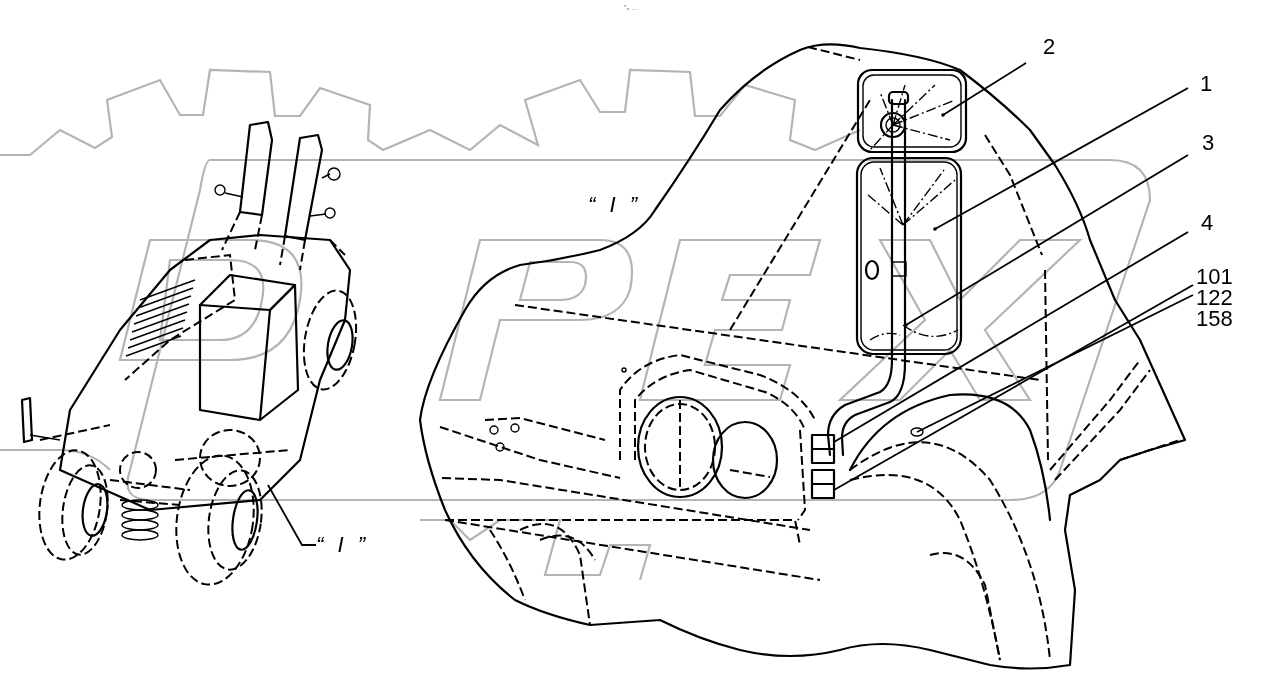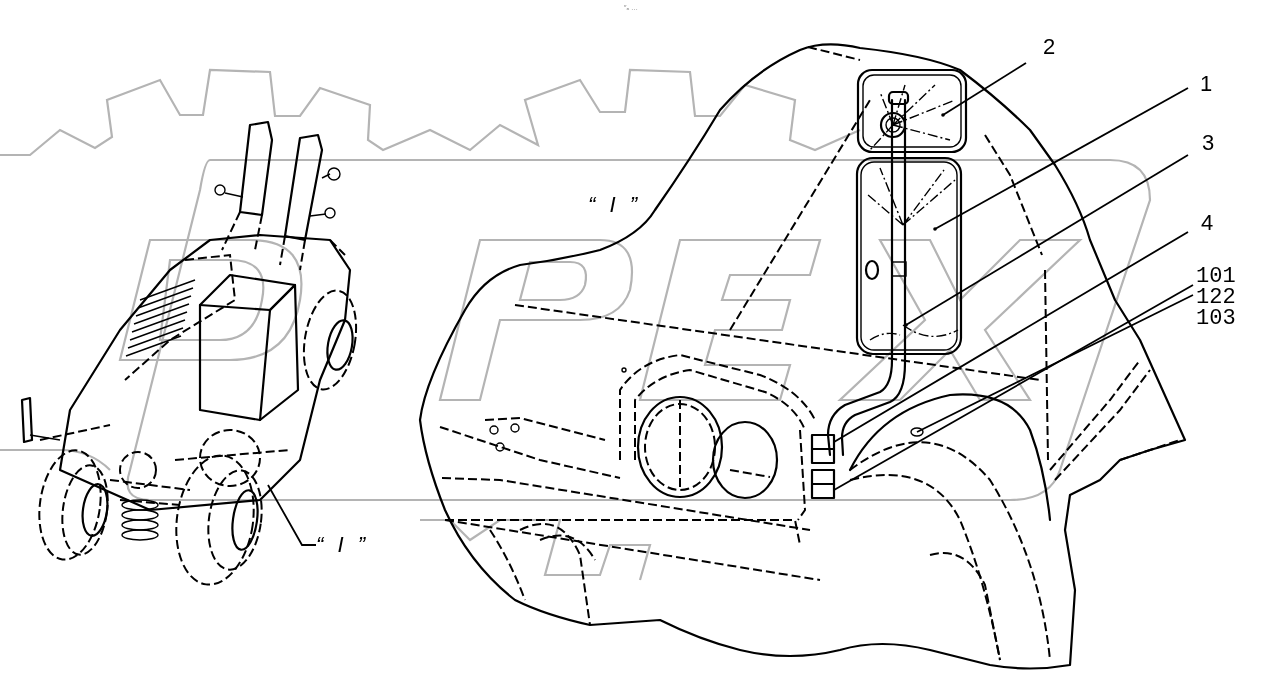--- a/index.html
+++ b/index.html
@@ -6,21 +6,21 @@
     body { width: 1267px; height: 696px; position: relative; overflow: hidden;
            font-family: "Liberation Sans", sans-serif; }
     #canvas { position: absolute; left: 0; top: 0; width: 1267px; height: 696px; }
     .wm { fill: none; stroke: #b4b4b4; stroke-width: 2.2; }
     .ink { fill: none; stroke: #000; stroke-width: 2.2; stroke-linejoin: round; stroke-linecap: round; }
     .ink-thin { fill: none; stroke: #000; stroke-width: 1.4; }
     .dash { fill: none; stroke: #000; stroke-width: 2; stroke-dasharray: 9 4; }
     .dashdot { fill: none; stroke: #000; stroke-width: 1.4; stroke-dasharray: 10 3 2 3; }
     .leader { fill: none; stroke: #000; stroke-width: 1.8; }
     .callout { position: absolute; font-size: 22px; color: #000; line-height: 1; }
-    .callout-stack { position: absolute; font-size: 22px; color: #000; line-height: 21px; text-align: left; font-family: Liberation Mono, monospace; }
+    .callout-stack { position: absolute; font-size: 22px; color: #000; line-height: 21px; text-align: left; }
     .view-label { position: absolute; font-size: 22px; color: #000; font-style: italic; letter-spacing: 4px; }
     .header-mark { position: absolute; left: 624px; top: 4px; font-size: 7px; color: #888; }
   </style>
 </head>
 <body>
 
 <div class="header-mark">″ₐ …</div>
 
 <svg id="canvas" viewBox="0 0 1267 696" xmlns="http://www.w3.org/2000/svg">
 
@@ -190,14 +190,14 @@
 <div class="view-label" style="left:588px; top:192px;">“ I ”</div>
 <div class="view-label" style="left:316px; top:532px;">“ I ”</div>
 
 <div class="callout" style="left:1043px; top:36px;">2</div>
 <div class="callout" style="left:1200px; top:73px;">1</div>
 <div class="callout" style="left:1202px; top:132px;">3</div>
 <div class="callout" style="left:1201px; top:212px;">4</div>
 <div class="callout-stack" style="left:1196px; top:266px;">
   <div>101</div>
   <div>122</div>
-  <div>103</div>
+  <div>158</div>
 </div>
 
 </body></html>

